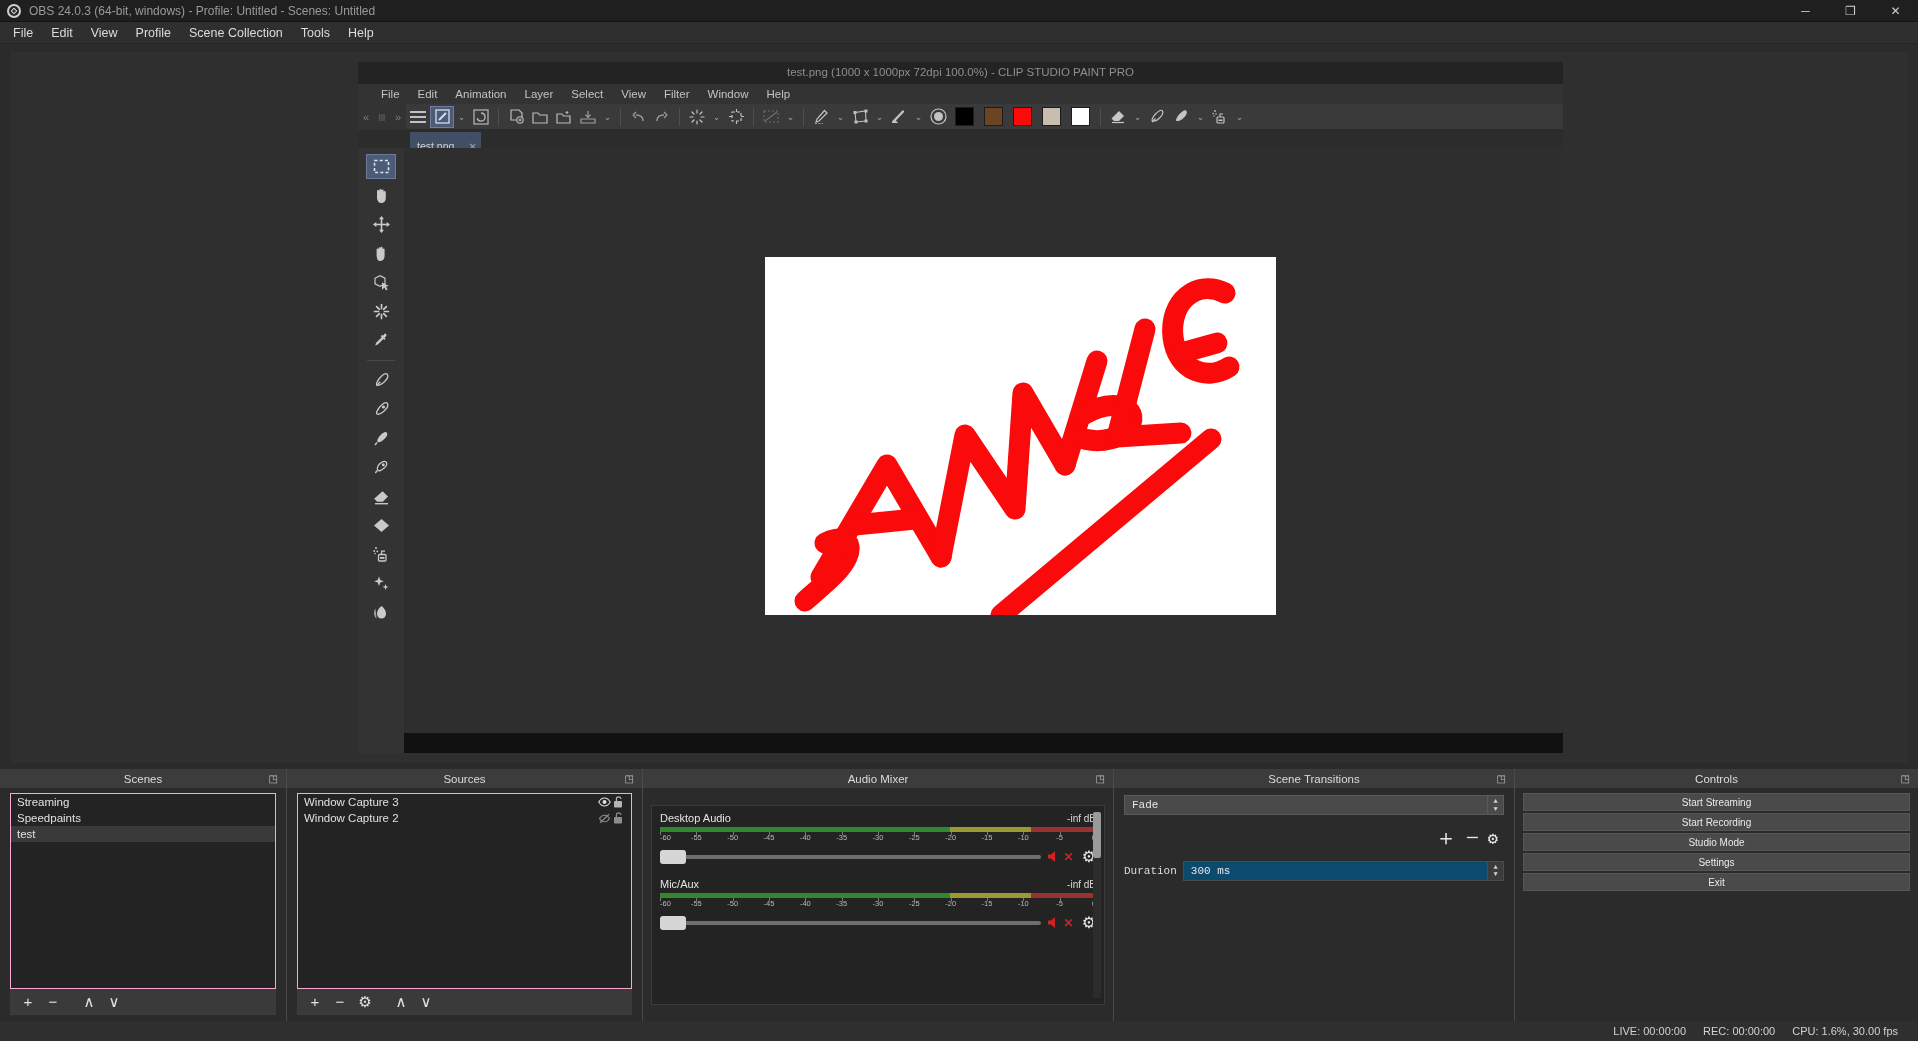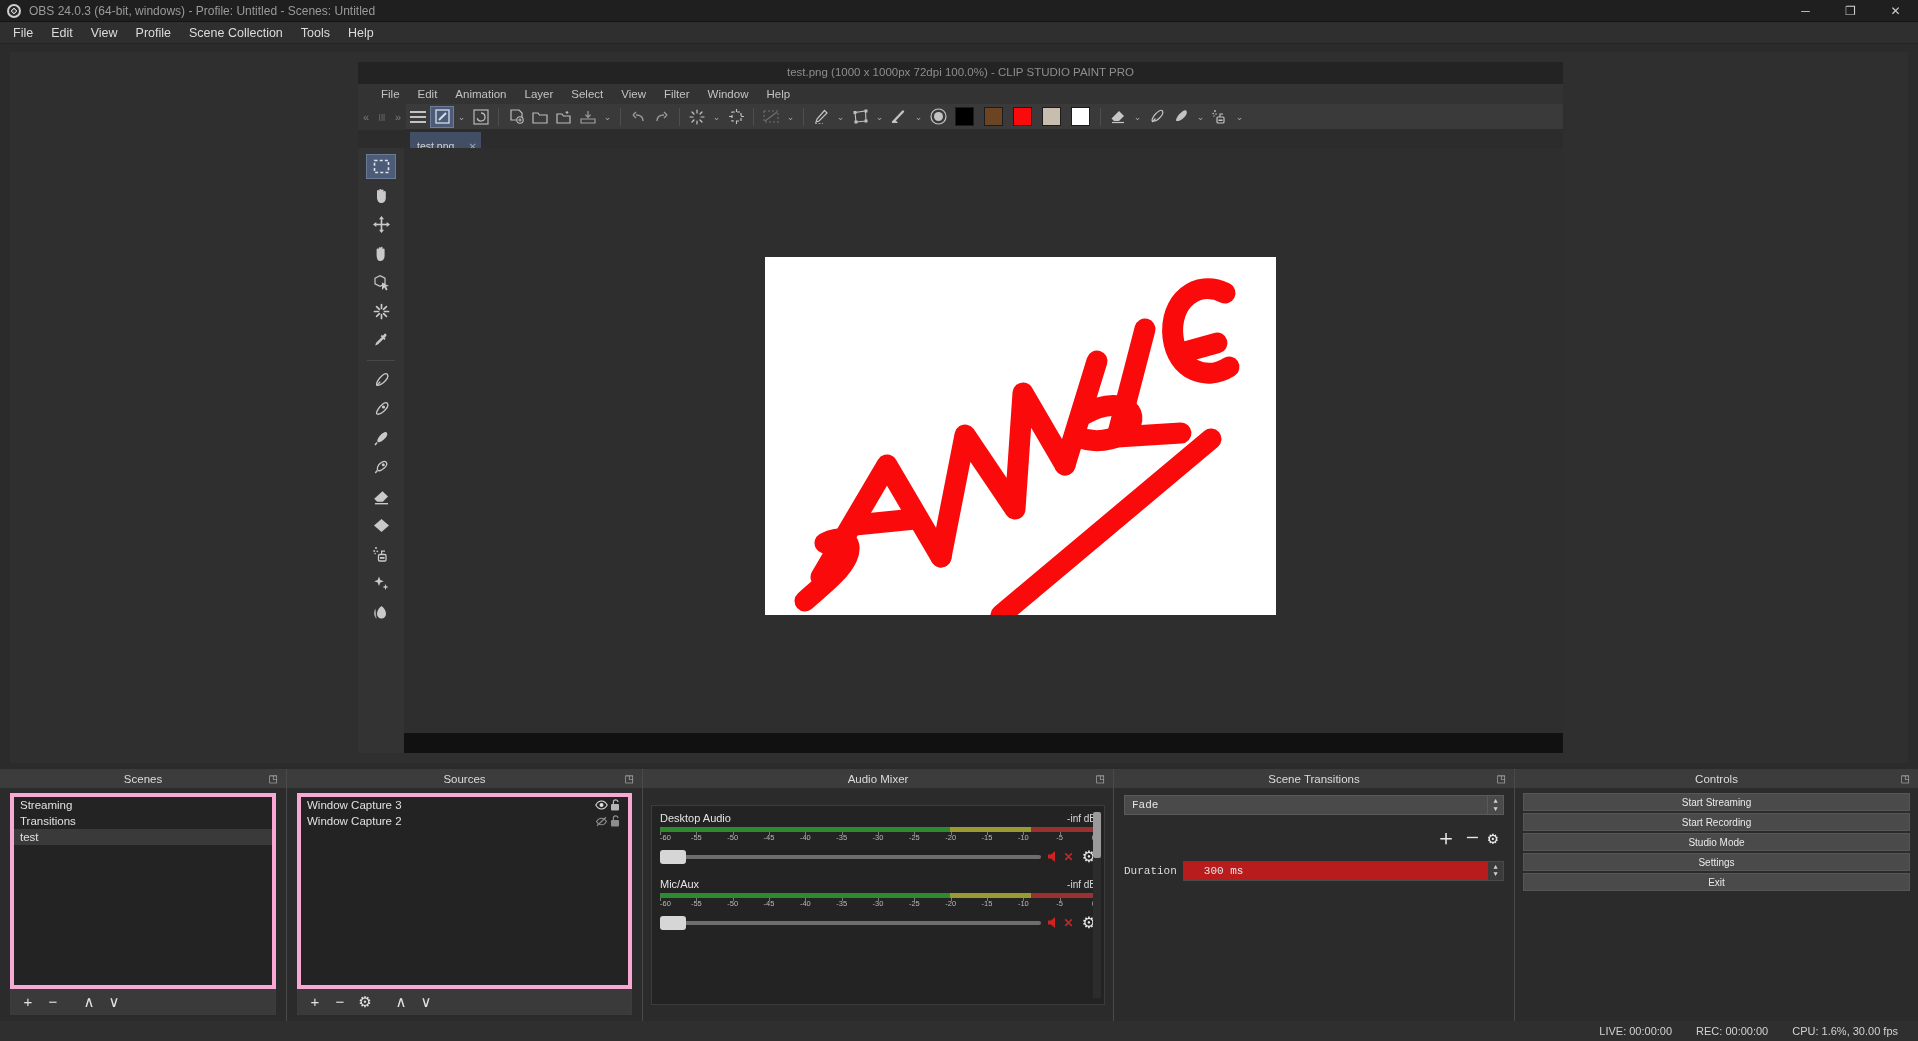--- a/index.html
+++ b/index.html
@@ -154,21 +154,21 @@
   }
   .dock-title { font-size: 11.5px; color: #dcdcdc; }
   .dock-float {
     position: absolute; right: 8px; top: 4px;
     font-size: 10px; color: #bdbdbd;
   }
   .dock-body { flex: 1 1 auto; padding: 4px 10px 6px 10px; min-height: 0; display: flex; flex-direction: column; }
 
   .listbox {
     flex: 1 1 auto; background: #232323;
-    border: 4px solid #f9a8d4; min-height: 0; overflow: hidden;
+    border: 1px solid #f9a8d4; min-height: 0; overflow: hidden;
   }
   .list-row {
     height: 16px; display: flex; align-items: center;
     padding: 0 6px; font-size: 11.5px; color: #e0e0e0;
   }
   .list-row.selected { background: #3a3a3a; }
   .list-row .spacer { flex: 1 1 auto; }
   .row-icon { width: 14px; display: flex; align-items: center; justify-content: center; }
 
   .toolstrip {
@@ -228,23 +228,23 @@
     justify-content: center; font-size: 7px; color: #d0d0d0;
     background: #4a4a4a; border-left: 1px solid #5a5a5a;
   }
   .trans-btnrow {
     display: flex; justify-content: flex-end; align-items: center;
     gap: 10px; margin-top: 8px; padding-right: 6px; color: #e8e8e8;
   }
   .dur-row { display: flex; align-items: center; margin-top: 8px; gap: 6px; }
   .dur-label { font-size: 11px; color: #dcdcdc; }
   .spin {
-    flex: 1 1 auto; height: 20px; background: #b91c1c;
+    flex: 1 1 auto; height: 20px; background: #0c4a6e;
     border: 1px solid #4a4a4a; display: flex; align-items: center;
-    padding-left: 20px; font-size: 11px; color: #e6e6e6; position: relative;
+    padding-left: 7px; font-size: 11px; color: #e6e6e6; position: relative;
   }
   .spin-arrows {
     position: absolute; right: 0; top: 0; width: 16px; height: 18px;
     display: flex; flex-direction: column; align-items: center;
     justify-content: center; font-size: 7px; color: #d0d0d0;
     background: #3b3b3b; border-left: 1px solid #4a4a4a; line-height: 7px;
   }
 
   
   #controls-body { padding: 4px 8px; display: flex; flex-direction: column; gap: 2px; }
@@ -254,21 +254,21 @@
     font-size: 10px; color: #eaeaea;
   }
 
   .vsep { width: 1px; background: #4a4a4a; }
 
   
   #statusbar {
     position: absolute; left: 0; top: 1021px;
     width: 1918px; height: 20px; background: #2f2f2f;
     display: flex; align-items: center; justify-content: flex-end;
-    padding-right: 20px; gap: 24px;
+    padding-right: 20px; gap: 17px;
   }
   .status-item { font-size: 11px; color: #d2d2d2; }
 
   svg { display: block; }
 </style>
 </head>
 <body>
 
 <div id="obs-titlebar">
   <div id="obs-logo"></div>
@@ -637,21 +637,21 @@
 <div id="dock-row">
 
   <div class="dock" style="width:286px">
     <div class="dock-header">
       <span class="dock-title">Scenes</span>
       <span class="dock-float">◳</span>
     </div>
     <div class="dock-body">
       <div class="listbox">
         <div class="list-row">Streaming</div>
-        <div class="list-row">Transitions</div>
+        <div class="list-row">Speedpaints</div>
         <div class="list-row selected">test</div>
       </div>
       <div class="toolstrip">
         <div class="ts-btn">+</div>
         <div class="ts-btn">−</div>
         <div class="ts-gap"></div>
         <div class="ts-btn">∧</div>
         <div class="ts-btn">∨</div>
       </div>
     </div>

